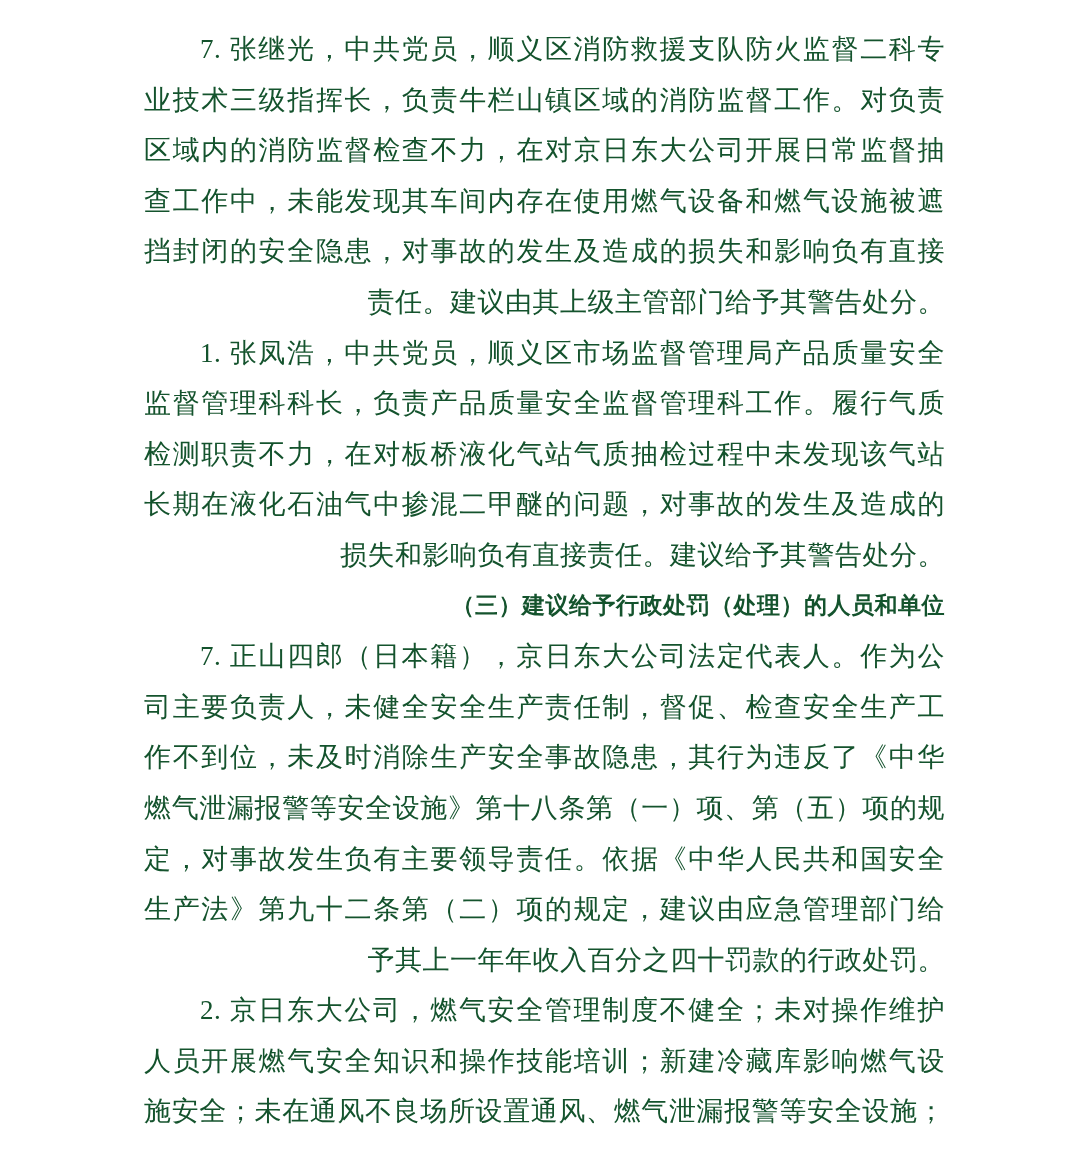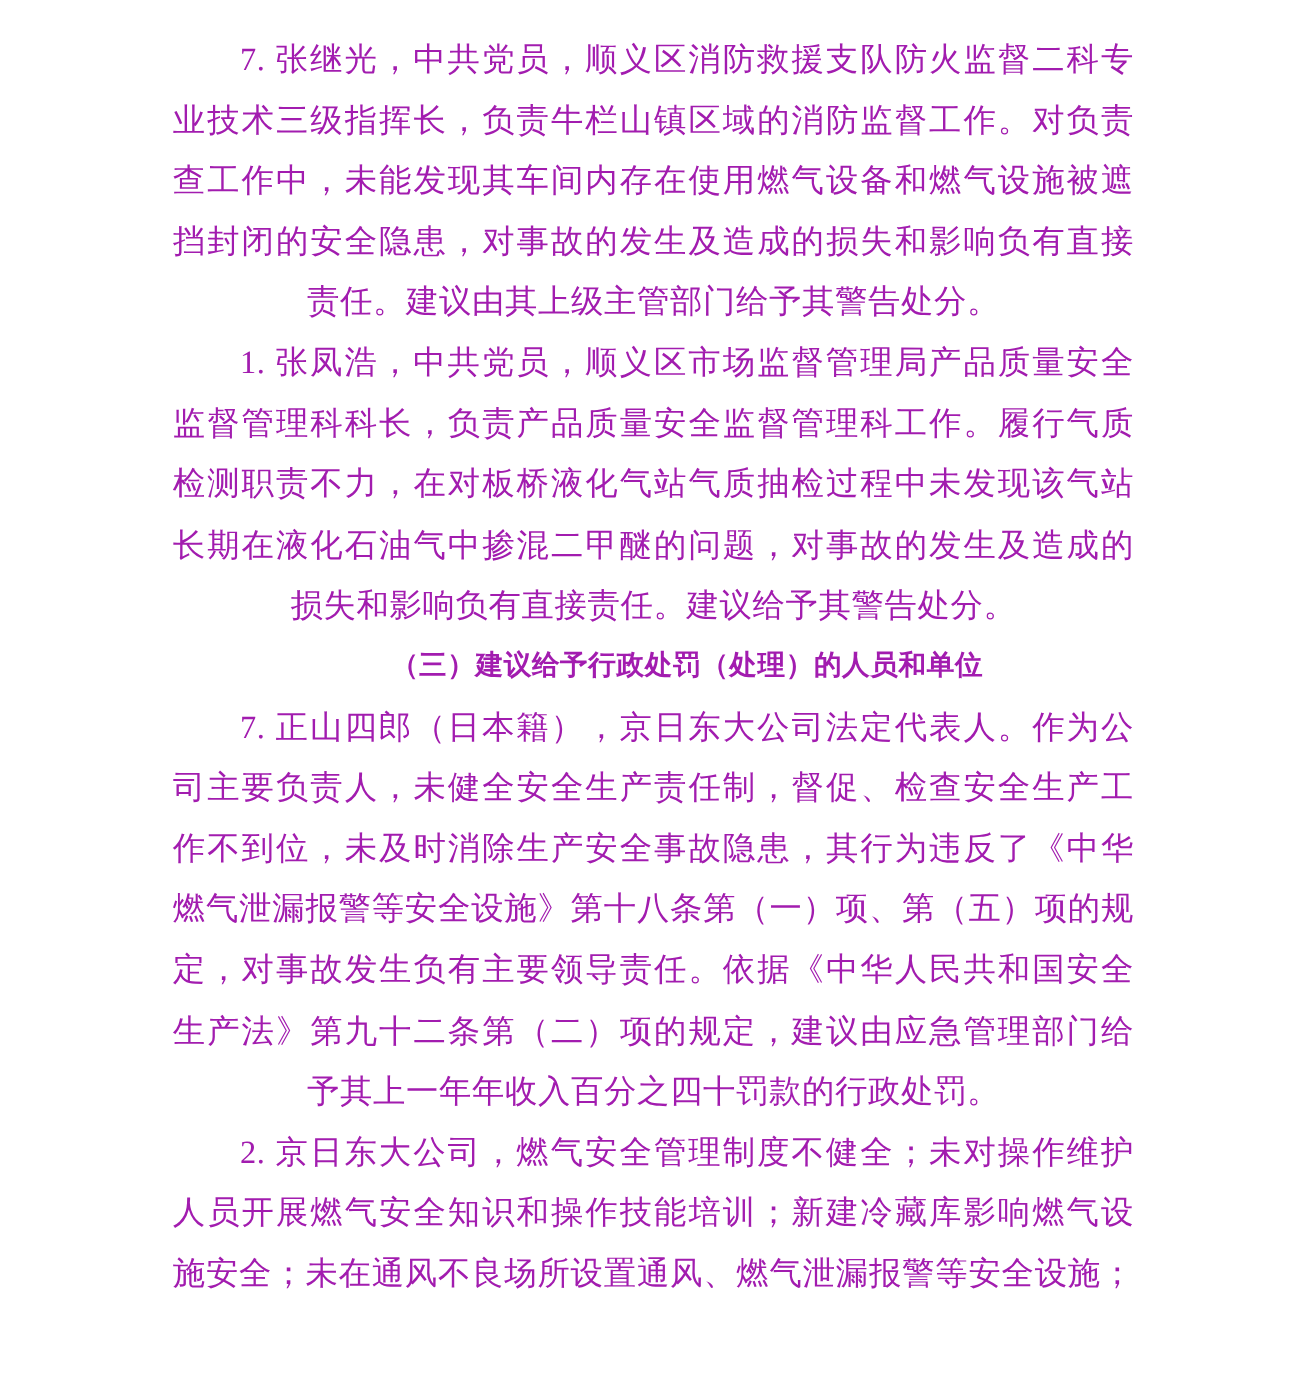--- a/index.html
+++ b/index.html
@@ -9,30 +9,30 @@
   }
   .page {
     position: relative;
     width: 1080px;
     height: 1162px;
     box-sizing: border-box;
     background: #ffffff;
     padding: 24px 135px 0 144px;
     overflow: hidden;
     font-family: "Liberation Serif", "DejaVu Serif", serif;
-    color: #a21caf;
+    color: #14532d;
   }
   .paragraph { margin: 0; }
   .line {
     height: 50.6px;
     line-height: 50.6px;
     font-size: 27px;
     letter-spacing: 0.5px;
     white-space: nowrap;
-    text-align: center;
+    text-align: right;
   }
   
   .line.fill {
     white-space: normal;
     text-align: justify;
     text-align-last: justify;
     text-justify: inter-character;
   }
   .line.indent { text-indent: 56px; }
   .line.bold {
@@ -41,20 +41,21 @@
   }
 </style>
 </head>
 <body>
 
 <div class="page">
   <div>
       <div class="paragraph">
         <div class="line indent fill">7. 张继光，中共党员，顺义区消防救援支队防火监督二科专</div>
         <div class="line fill">业技术三级指挥长，负责牛栏山镇区域的消防监督工作。对负责</div>
+        <div class="line fill">区域内的消防监督检查不力，在对京日东大公司开展日常监督抽</div>
         <div class="line fill">查工作中，未能发现其车间内存在使用燃气设备和燃气设施被遮</div>
         <div class="line fill">挡封闭的安全隐患，对事故的发生及造成的损失和影响负有直接</div>
         <div class="line">责任。建议由其上级主管部门给予其警告处分。</div>
       </div>
       <div class="paragraph">
         <div class="line indent fill">1. 张凤浩，中共党员，顺义区市场监督管理局产品质量安全</div>
         <div class="line fill">监督管理科科长，负责产品质量安全监督管理科工作。履行气质</div>
         <div class="line fill">检测职责不力，在对板桥液化气站气质抽检过程中未发现该气站</div>
         <div class="line fill">长期在液化石油气中掺混二甲醚的问题，对事故的发生及造成的</div>
         <div class="line">损失和影响负有直接责任。建议给予其警告处分。</div>

